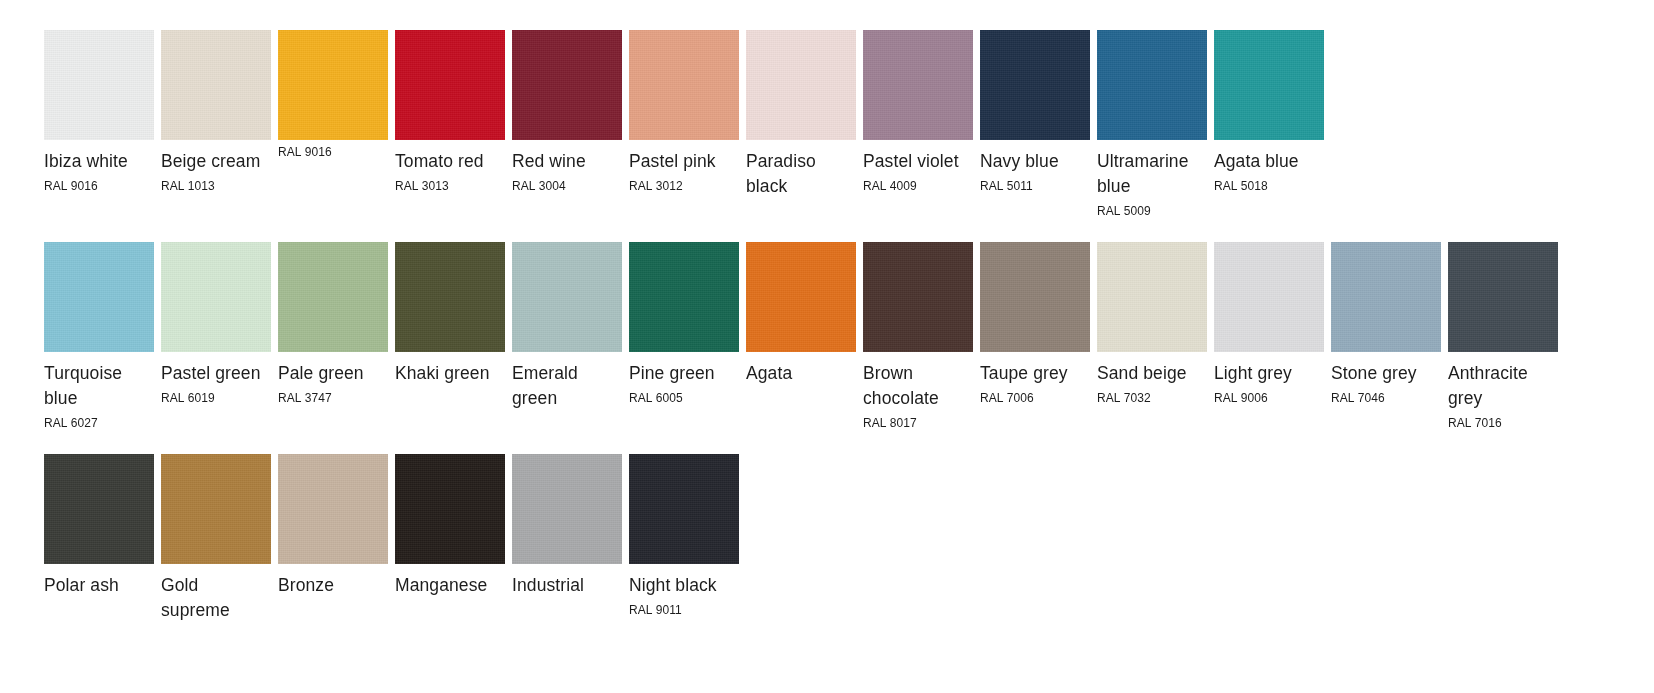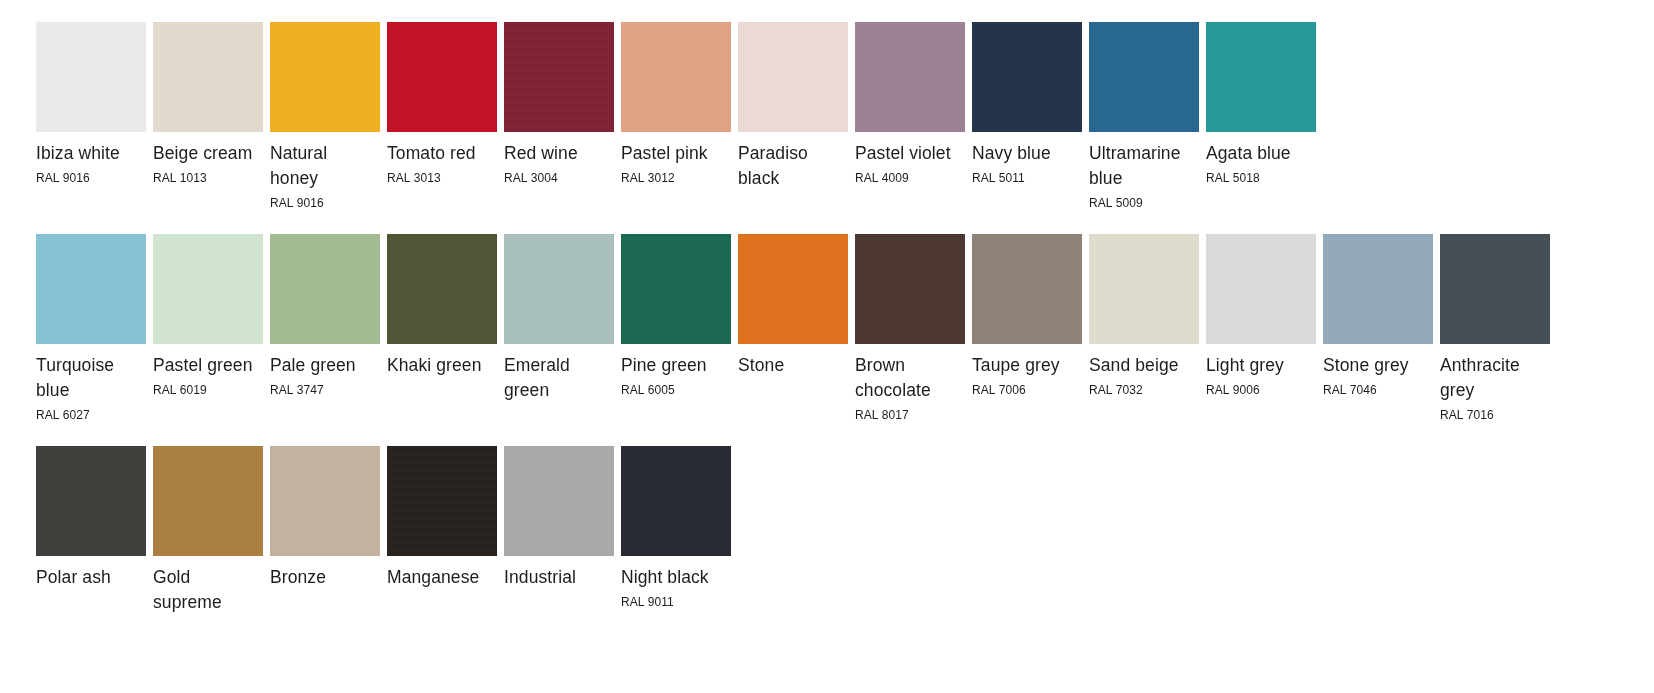--- a/index.html
+++ b/index.html
@@ -14,21 +14,21 @@
     height: 693px;
     font-family: "Liberation Sans", "DejaVu Sans", sans-serif;
     color: #1b1b1b;
     overflow: hidden;
   }
 
   #palette-root {
     position: relative;
     width: 1654px;
     height: 671px;
-    padding: 0;
+    padding: 8px;
   }
 
   .swatch-row {
     display: flex;
     flex-direction: row;
     align-items: flex-start;
     gap: 7px;
     padding-left: 36px;
     padding-right: 10px;
   }
@@ -99,21 +99,20 @@
         <div class="swatch-label">Ibiza white</div>
         <div class="swatch-code">RAL 9016</div>
       </div>
       <div class="swatch-cell">
         <div class="swatch-chip" style="background-color: rgb(229, 221, 208);"></div>
         <div class="swatch-label">Beige cream</div>
         <div class="swatch-code">RAL 1013</div>
       </div>
       <div class="swatch-cell">
         <div class="swatch-chip" style="background-color: rgb(244, 176, 31);"></div>
-        <div class="swatch-label">Natural honey</div>
         <div class="swatch-code">RAL 9016</div>
       </div>
       <div class="swatch-cell">
         <div class="swatch-chip" style="background-color: rgb(196, 13, 33);"></div>
         <div class="swatch-label">Tomato red</div>
         <div class="swatch-code">RAL 3013</div>
       </div>
       <div class="swatch-cell">
         <div class="swatch-chip" style="background-color: rgb(126, 31, 48);"></div>
         <div class="swatch-label">Red wine</div>
@@ -173,21 +172,21 @@
         <div class="swatch-chip" style="background-color: rgb(169, 193, 192);"></div>
         <div class="swatch-label">Emerald green</div>
       </div>
       <div class="swatch-cell">
         <div class="swatch-chip" style="background-color: rgb(22, 102, 80);"></div>
         <div class="swatch-label">Pine green</div>
         <div class="swatch-code">RAL 6005</div>
       </div>
       <div class="swatch-cell">
         <div class="swatch-chip" style="background-color: rgb(225, 112, 27);"></div>
-        <div class="swatch-label">Stone</div>
+        <div class="swatch-label">Agata</div>
       </div>
       <div class="swatch-cell">
         <div class="swatch-chip" style="background-color: rgb(74, 51, 46);"></div>
         <div class="swatch-label">Brown chocolate</div>
         <div class="swatch-code">RAL 8017</div>
       </div>
       <div class="swatch-cell">
         <div class="swatch-chip" style="background-color: rgb(143, 129, 118);"></div>
         <div class="swatch-label">Taupe grey</div>
         <div class="swatch-code">RAL 7006</div>

